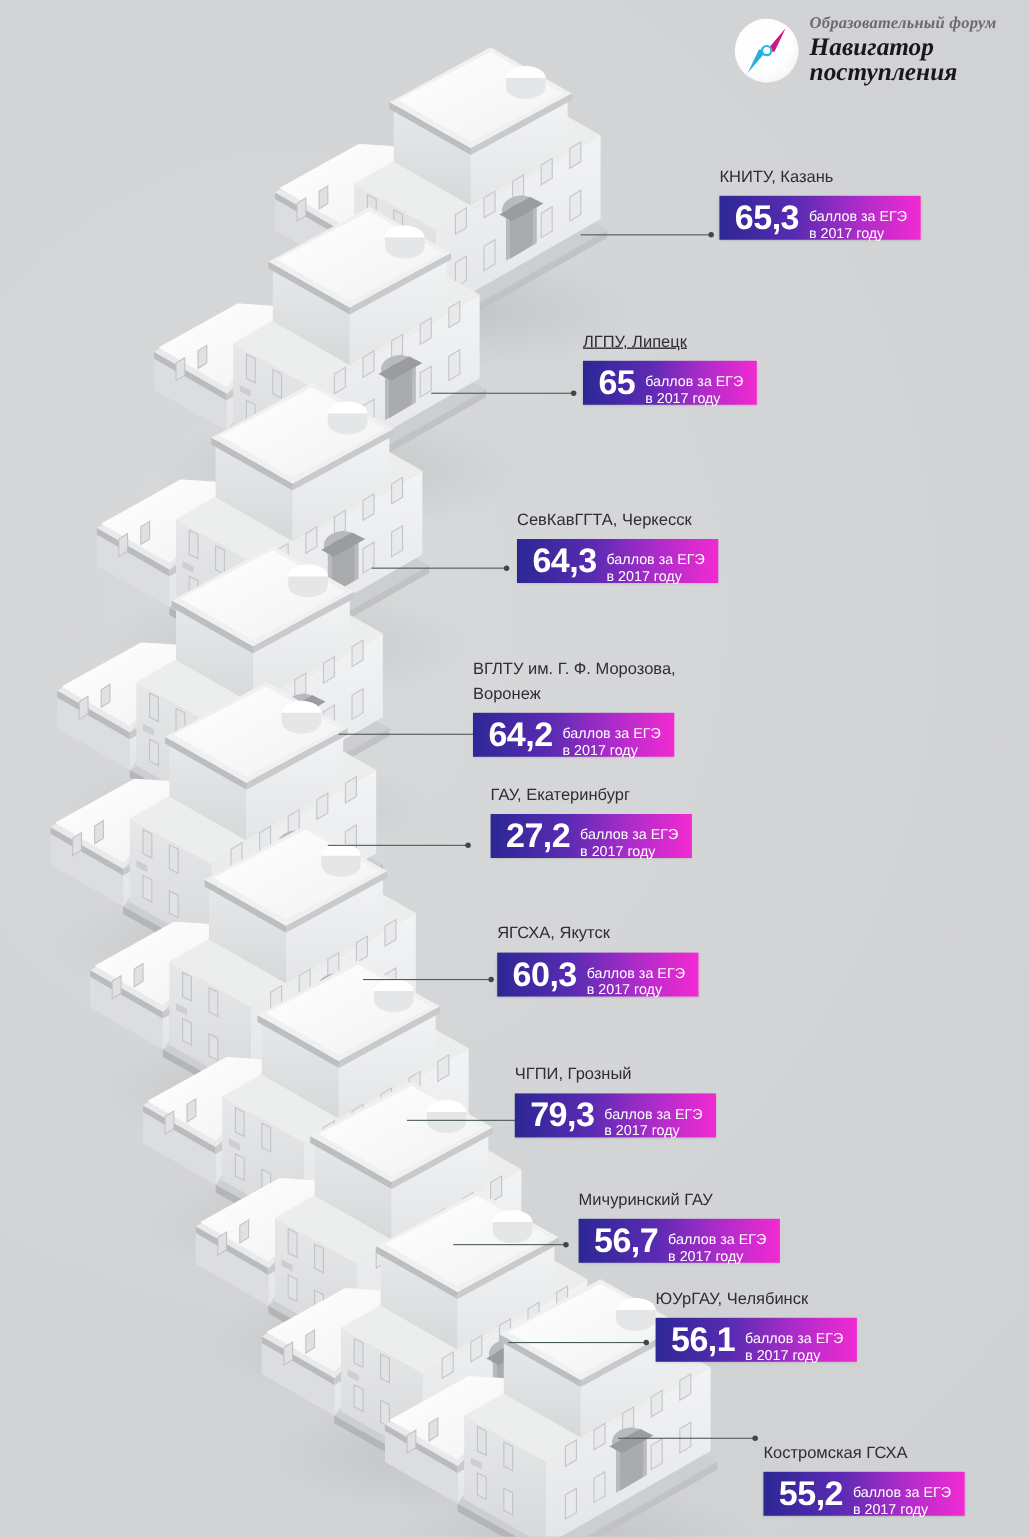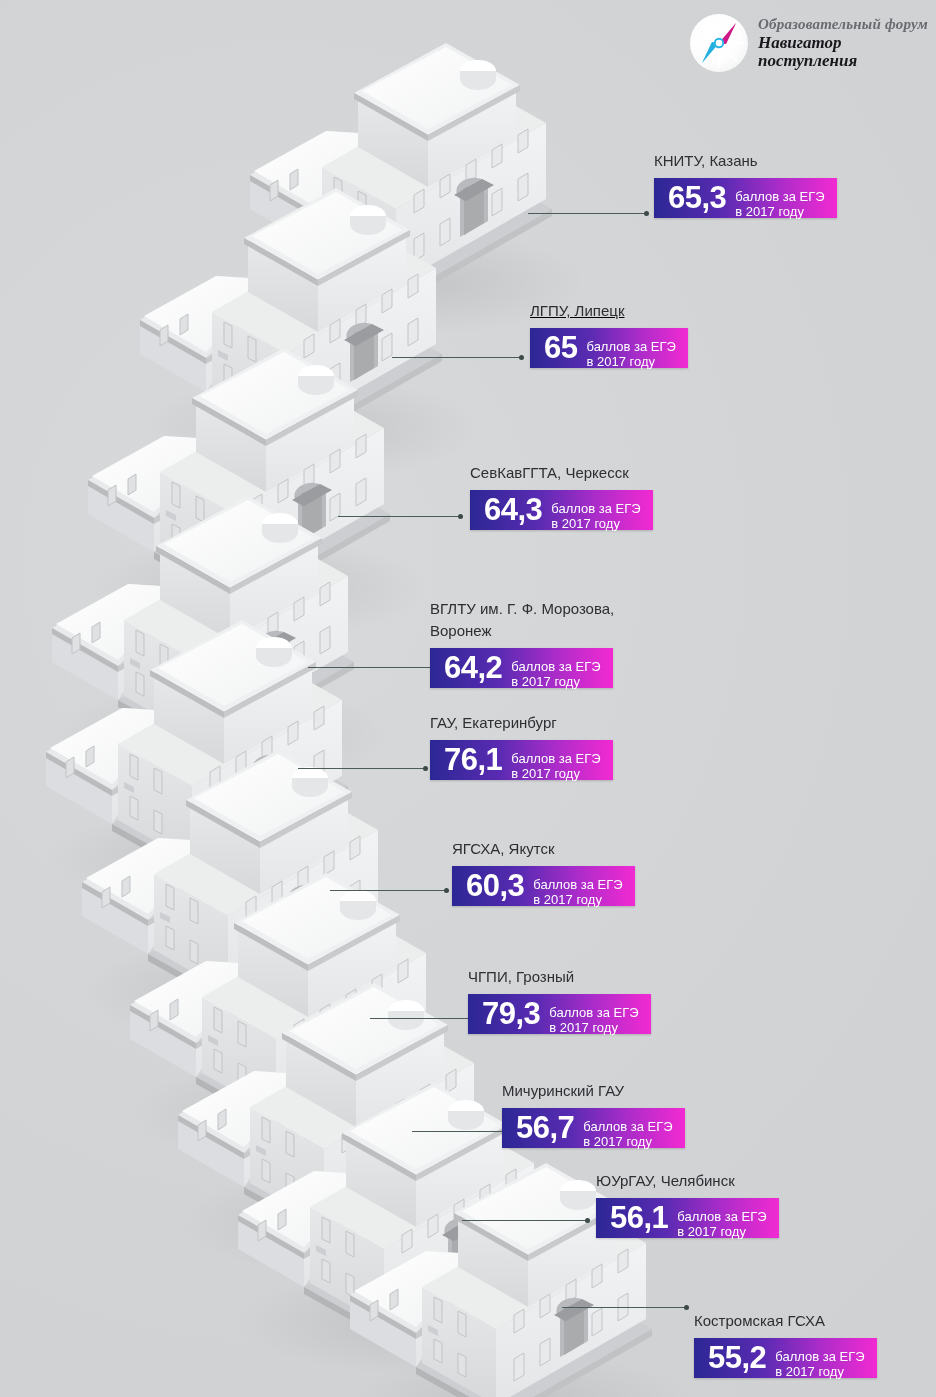--- a/index.html
+++ b/index.html
@@ -7,29 +7,29 @@
     width:936px;height:1397px;
     background:#d3d4d6;
     font-family:"Liberation Sans", sans-serif;
     overflow:hidden;
     position:relative;
   }
   #stage{position:absolute;left:0;top:0;width:936px;height:1397px;
          background:radial-gradient(120% 90% at 30% 40%, #d8d9da 0%, #d2d3d5 55%, #cfd0d2 100%);}
 
   
-  .logo{position:absolute;right:8px;top:14px;display:flex;align-items:center;gap:10px;}
+  .logo{position:absolute;right:30px;top:14px;display:flex;align-items:center;gap:10px;}
   .logo-mark{width:58px;height:58px;border-radius:50%;
     background:radial-gradient(circle at 38% 35%, #ffffff 0%, #fdfdfd 55%, #eceded 100%);
     position:relative;flex:0 0 auto;}
   .logo-text{line-height:1;}
   .logo-sub{font-family:"Liberation Serif",serif;font-style:italic;font-weight:bold;
     font-size:15px;color:#6a6a70;letter-spacing:.2px;margin-bottom:2px;}
   .logo-main{font-family:"Liberation Serif",serif;font-style:italic;font-weight:bold;
-    font-size:17px;color:#18181c;line-height:1.02;}
+    font-size:23px;color:#18181c;line-height:1.02;}
 
   
   #buildings{position:absolute;left:0;top:0;width:936px;height:1397px;}
 
   
   .callout{position:absolute;}
   .cl-title{font-size:15px;color:#2e2e33;line-height:1.45;white-space:nowrap;margin-bottom:6px;}
   .cl-title.two-line{white-space:normal;max-width:210px;}
   .badge{display:inline-flex;align-items:center;height:40px;padding:0 12px 0 14px;
     background:linear-gradient(90deg,#2c2795 0%,#5a2bb2 38%,#a92cc9 68%,#f22ad2 100%);
@@ -243,24 +243,24 @@
     <div class="cl-title two-line">ВГЛТУ им. Г. Ф. Морозова, Воронеж</div>
     <div class="badge">
       <span class="badge-val">64,2</span>
       <span class="badge-unit">
         <span>баллов за ЕГЭ</span><br>
         <span>в 2017 году</span>
       </span>
     </div>
   </div>
 
-  <div class="callout" style="left:430px;top:712px;">
+  <div class="callout" style="left:446px;top:712px;">
     <div class="cl-title">ГАУ, Екатеринбург</div>
     <div class="badge">
-      <span class="badge-val">76,1</span>
+      <span class="badge-val">27,2</span>
       <span class="badge-unit">
         <span>баллов за ЕГЭ</span><br>
         <span>в 2017 году</span>
       </span>
     </div>
   </div>
 
   <div class="callout" style="left:452px;top:838px;">
     <div class="cl-title">ЯГСХА, Якутск</div>
     <div class="badge">
@@ -276,21 +276,21 @@
     <div class="cl-title">ЧГПИ, Грозный</div>
     <div class="badge">
       <span class="badge-val">79,3</span>
       <span class="badge-unit">
         <span>баллов за ЕГЭ</span><br>
         <span>в 2017 году</span>
       </span>
     </div>
   </div>
 
-  <div class="callout" style="left:502px;top:1080px;">
+  <div class="callout" style="left:526px;top:1080px;">
     <div class="cl-title">Мичуринский ГАУ</div>
     <div class="badge">
       <span class="badge-val">56,7</span>
       <span class="badge-unit">
         <span>баллов за ЕГЭ</span><br>
         <span>в 2017 году</span>
       </span>
     </div>
   </div>
 

